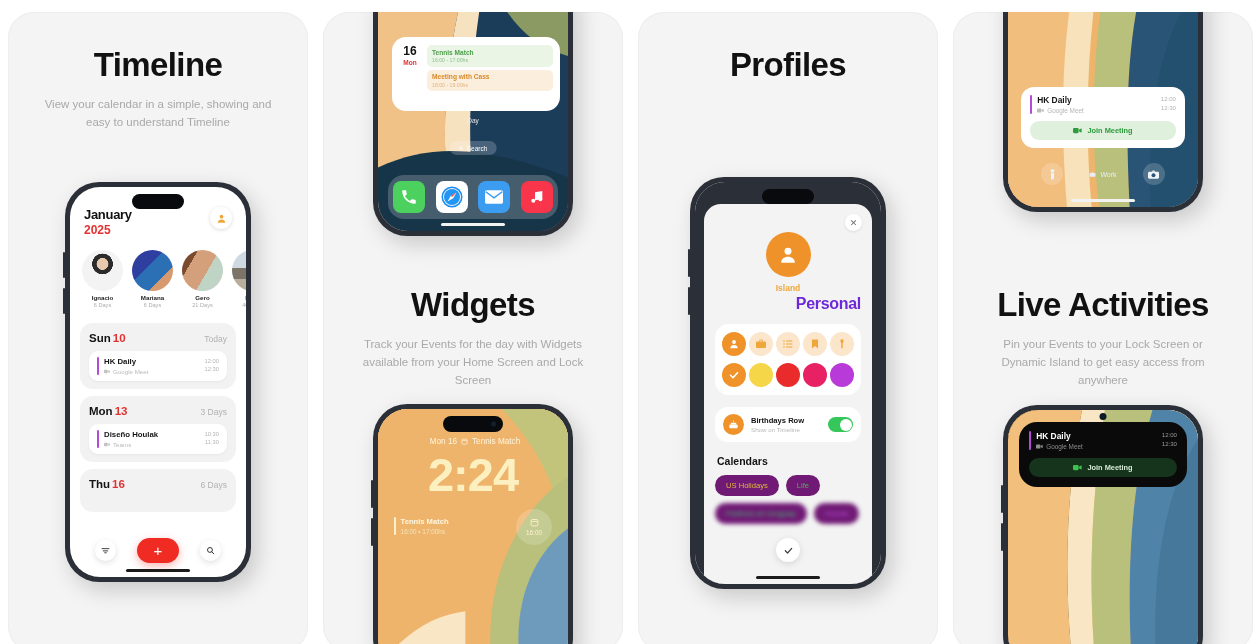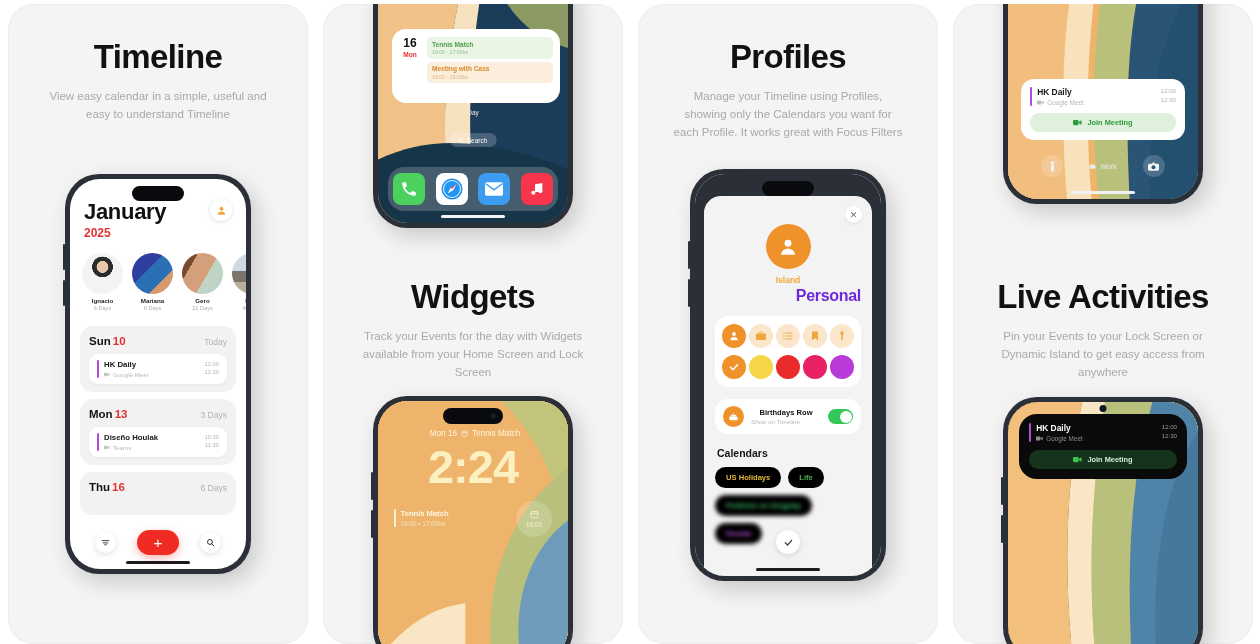--- a/index.html
+++ b/index.html
@@ -6,21 +6,21 @@
   html, body {
     width: 1260px; height: 644px;
     background: #ffffff;
     font-family: "Liberation Sans", sans-serif;
     overflow: hidden;
   }
   .board {
     width: 1260px; height: 644px;
     display: flex;
     gap: 15px;
-    padding: 4px 8px;
+    padding: 12px 8px;
     align-items: flex-start;
   }
   .panel {
     position: relative;
     width: 300px; height: 640px;
     background: #f4f4f4;
     border-radius: 26px;
     overflow: hidden;
     flex: 0 0 300px;
     box-shadow: 0 0 0 1px #ededed inset;
@@ -63,21 +63,21 @@
     width: 64px; height: 3.5px; border-radius: 2px; background: #1b1b1b; z-index: 9;
   }
   .homebar.light { background: #f2f2f2; }
   .btn-side {
     position:absolute; left:-2px; background:#2b3038; border-radius:2px; width:2px;
   }
 
   
   #p1 .phone { width: 186px; height: 400px; left: 57px; top: 170px; }
   .app-head { padding: 20px 14px 4px; display:flex; justify-content:space-between; align-items:flex-start; }
-  .month { font-size: 22px; font-weight: 700; color: #111; letter-spacing:-0.3px;}
+  .month { font-size: 13px; font-weight: 700; color: #111; letter-spacing:-0.3px;}
   .year  { font-size: 12px; font-weight: 700; color: #e33232; margin-top: 1px; }
   .profile-chip {
     width: 22px; height: 22px; border-radius: 50%; background: #fff;
     box-shadow: 0 1px 4px rgba(0,0,0,.14);
     display:flex;align-items:center;justify-content:center;
   }
   .avatars { display:flex; gap:9px; padding: 9px 0 8px 12px; }
   .av { width:41px; flex:0 0 41px; text-align:center; }
   .av .pic {
     width:41px;height:41px;border-radius:50%;overflow:hidden;
@@ -203,27 +203,27 @@
   .pi { width:24px;height:24px;border-radius:50%; display:flex;align-items:center;justify-content:center; }
   .pi.sel { background:#f0922a; }
   .pi.dim { background:#fbe6cc; }
   .sw { width:24px;height:24px;border-radius:50%; display:flex;align-items:center;justify-content:center;}
   .toggle-card {
     background:#fff; border-radius:13px; margin-top:12px; padding:7px 8px;
     display:flex; align-items:center; gap:7px;
   }
   .tc-ic { width:21px;height:21px;border-radius:50%;background:#f0922a; display:flex;align-items:center;justify-content:center; flex:0 0 21px;}
   .tc-txt { flex:1; }
-  .tc-t { font-size:7.6px; font-weight:700; color:#131313;text-align:center; }
+  .tc-t { font-size:7.6px; font-weight:700; color:#131313; }
   .tc-s { font-size:6.2px; color:#b8b8b8; margin-top:1.5px; }
   .switch { width:25px;height:15px;border-radius:9px;background:#35c759; position:relative; flex:0 0 25px;}
   .switch::after { content:""; position:absolute; right:1.5px; top:1.5px; width:12px;height:12px;border-radius:50%;background:#fff;}
   .cal-h { font-size:10.5px; font-weight:700; color:#121212; margin:13px 0 0 2px; }
   .chips { display:flex; flex-wrap:wrap; gap:7px; margin-top:8px; }
-  .chip { background:#000000; border-radius:11px; padding:6px 11px; font-size:7.6px; font-weight:700; }
+  .chip { background:#701a75; border-radius:11px; padding:6px 11px; font-size:7.6px; font-weight:400; }
   .chip.blur { filter: blur(2.2px); }
   .check-fab {
     position:absolute; left:50%; transform:translateX(-50%); bottom:22px;
     width:24px;height:24px;border-radius:50%;background:#fff;
     display:flex;align-items:center;justify-content:center; font-size:11px; color:#3b3b3b;
     box-shadow:0 2px 7px rgba(0,0,0,.12); z-index:6;
   }
 
   
   #p4 .phone.top { width: 200px; height: 250px; left: 50px; top: -50px; }
@@ -268,21 +268,21 @@
   .di-punch { position:absolute; top:3px; left:50%; transform:translateX(-50%); width:7px;height:7px;border-radius:50%;background:#0e1a26; z-index:9;}
 </style>
 </head>
 <body>
 
 <div class="board">
 
   <section class="panel" id="p1">
     <div class="panel-head">
       <div class="panel-title">Timeline</div>
-      <div class="panel-sub">View easy calendar in a simple, useful and easy to understand Timeline</div>
+      <div class="panel-sub">View your calendar in a simple, showing and easy to understand Timeline</div>
     </div>
 
     <div class="phone">
       <div class="btn-side" style="top:70px;height:26px;"></div>
       <div class="btn-side" style="top:106px;height:26px;"></div>
       <div class="screen">
         <div class="notch"></div>
 
         <div class="app-head">
           <div>
@@ -528,21 +528,20 @@
             </svg>
           <div class="ct">16:00</div>
         </div>
       </div>
     </div>
   </section>
 
   <section class="panel" id="p3">
     <div class="panel-head">
       <div class="panel-title">Profiles</div>
-      <div class="panel-sub">Manage your Timeline using Profiles, showing only the Calendars you want for each Profile. It works great with Focus Filters</div>
     </div>
 
     <div class="phone">
       <div class="btn-side" style="top:72px;height:28px;"></div>
       <div class="btn-side" style="top:110px;height:28px;"></div>
       <div class="screen">
         <div class="notch"></div>
         <div class="sheet-bg"></div>
 
         <div class="sheet">

